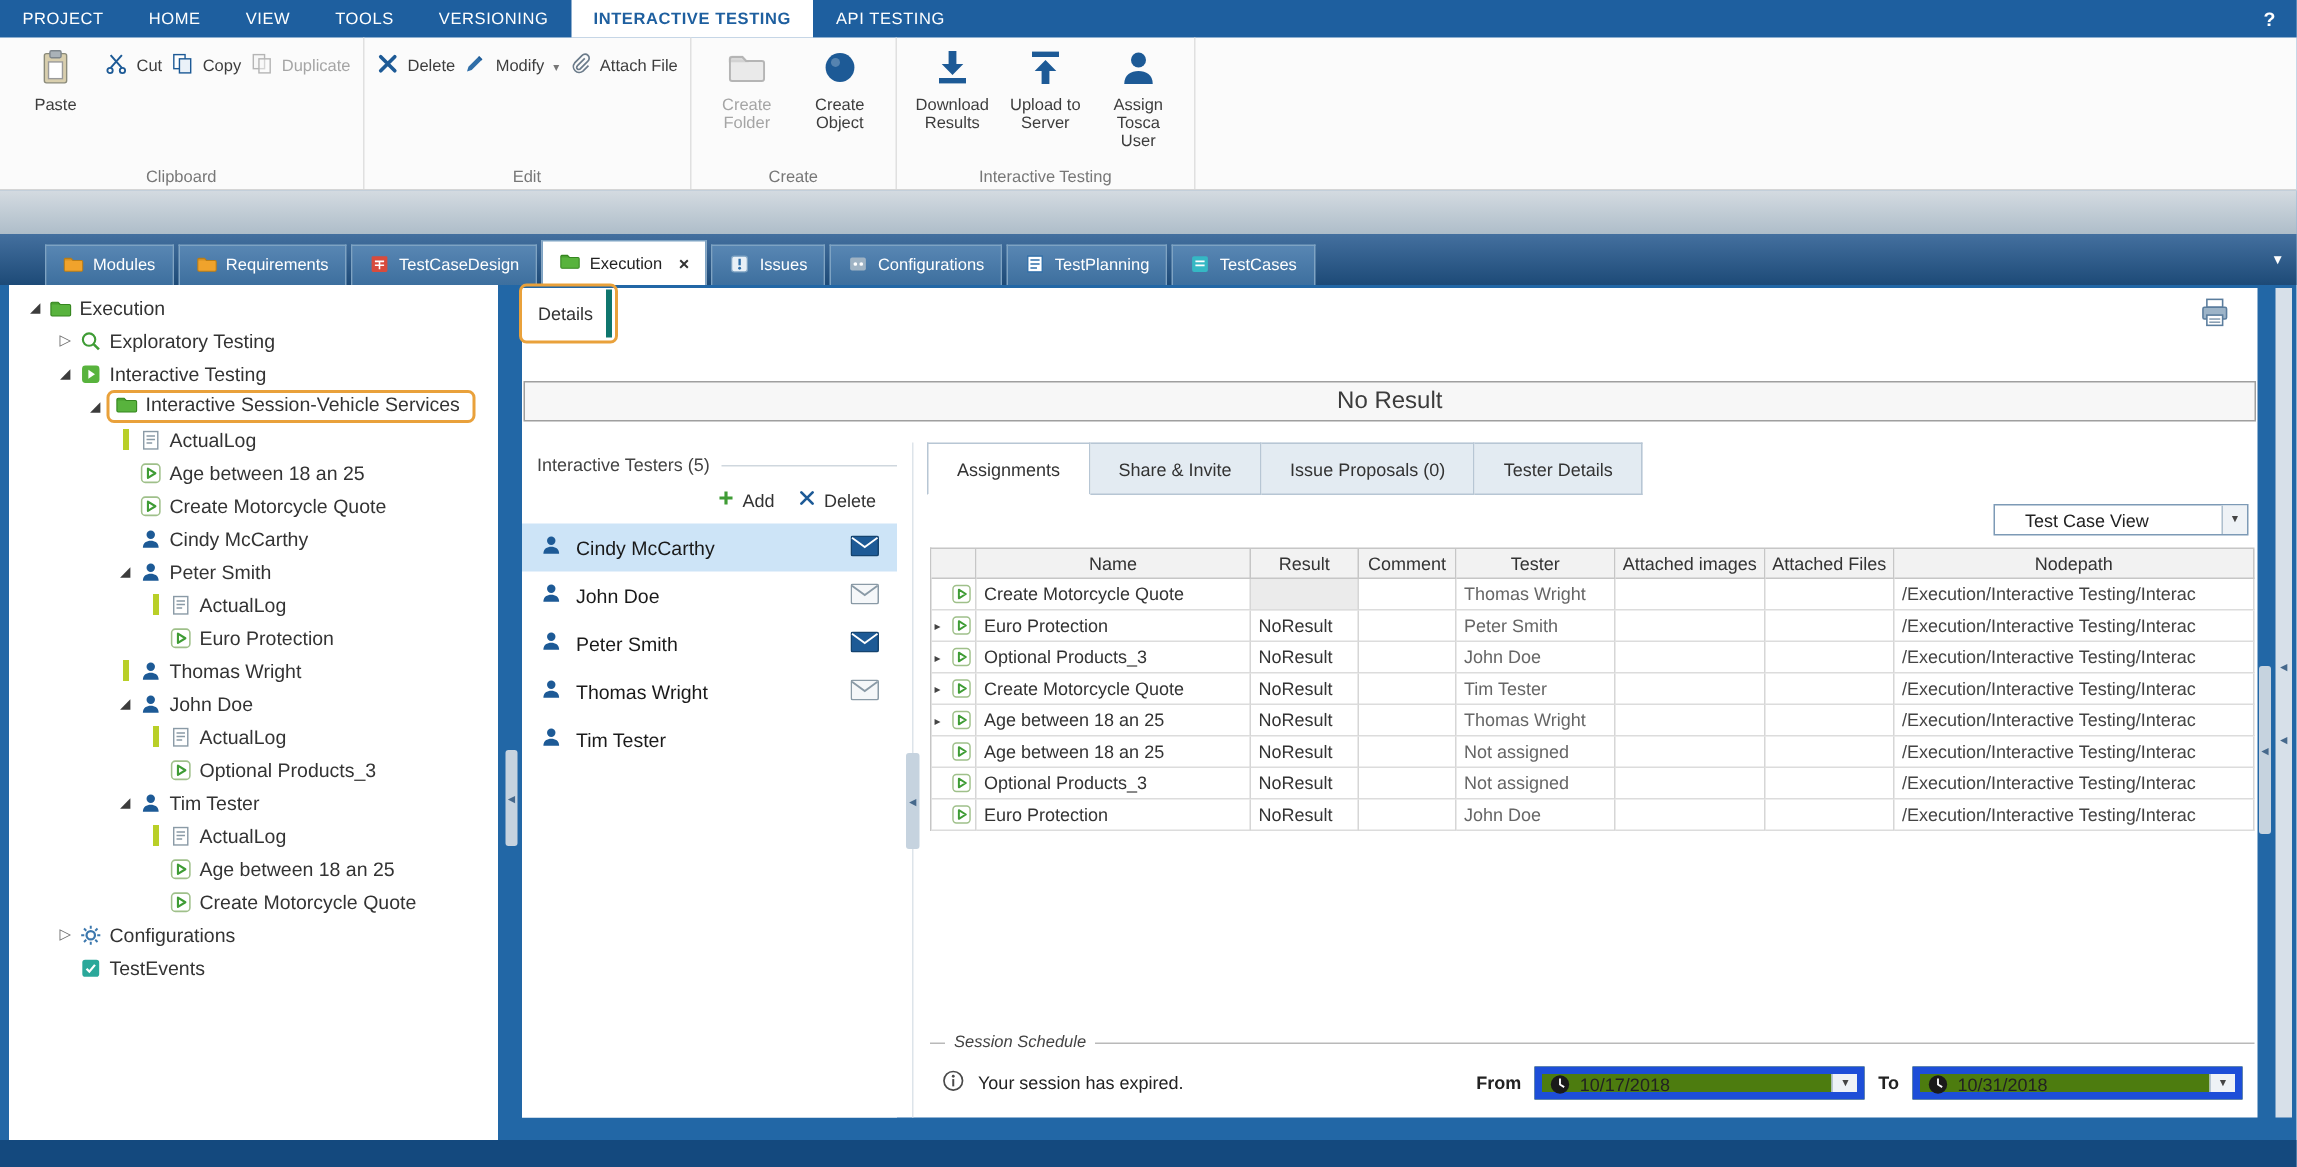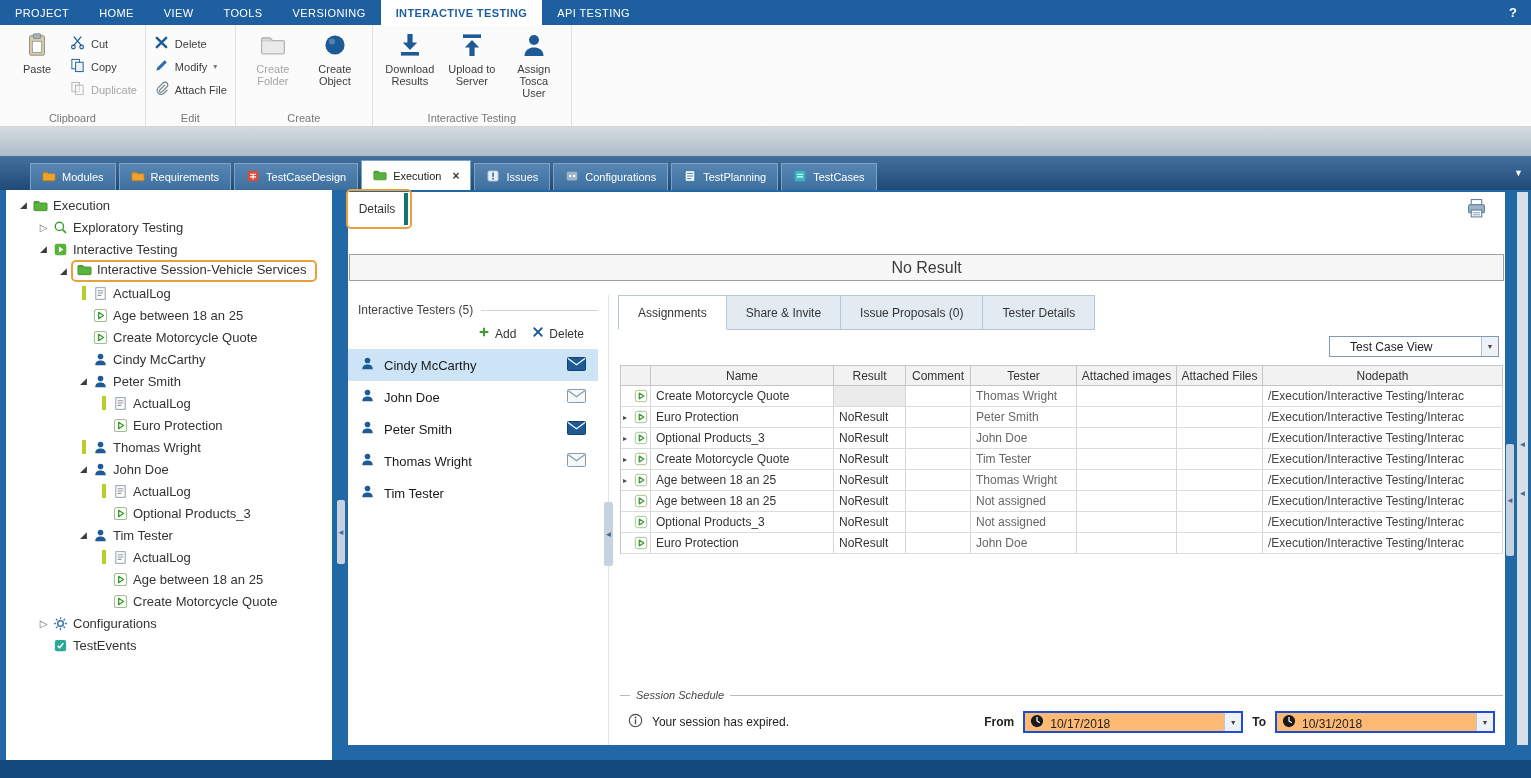--- a/index.html
+++ b/index.html
@@ -13,21 +13,21 @@
 .menu-tab.active{background:#ffffff;color:#1e5f9f;font-weight:bold;}
 .help-btn{margin-left:auto;color:#fff;font-size:13px;font-weight:bold;padding:0 14px;display:flex;align-items:center;}
 
 
 .ribbon{position:absolute;top:25px;left:0;right:0;height:102px;background:#fbfbfb;border-bottom:1px solid #d5d5d5;display:flex;}
 .rib-group{position:relative;border-right:1px solid #e0e0e0;padding:4px 8px 16px;display:flex;}
 .rib-items{display:flex;align-items:flex-start;gap:4px;}
 .rib-label{position:absolute;bottom:2px;left:0;right:0;text-align:center;font-size:11px;color:#777;white-space:nowrap;}
 .rib-big{width:58px;display:flex;flex-direction:column;align-items:center;gap:3px;padding:3px 2px;font-size:11px;color:#3d3d3d;text-align:center;line-height:12px;cursor:default;}
 .rib-big .icon svg{width:26px;height:26px;}
-.rib-col{display:flex;flex-direction:column;gap:6px;padding-top:6px;}
+.rib-col{display:flex;flex-direction:row;gap:6px;padding-top:6px;}
 .rib-small{display:flex;align-items:center;gap:6px;font-size:11px;color:#3d3d3d;white-space:nowrap;cursor:default;}
 .rib-small .icon svg{width:15px;height:15px;}
 .disabled{color:#a5a5a5 !important;}
 .disabled svg *{stroke:#b5b5b5 !important;fill-opacity:.45;}
 .dd-caret{font-size:8px;color:#777;}
 
 
 .band{position:absolute;top:127px;left:0;right:0;height:29px;background:linear-gradient(#d4dbe1,#aebdc9);}
 .tabbar{position:absolute;top:156px;left:0;right:0;height:34px;background:linear-gradient(#44709f,#1d4a77);display:flex;align-items:flex-end;}
 .tabs{display:flex;gap:3px;margin-left:30px;align-items:flex-end;}
@@ -100,21 +100,21 @@
 .schedule{position:absolute;left:2px;right:2px;bottom:4px;height:52px;}
 .legend{display:flex;align-items:center;font-size:11px;color:#444;}
 .lline{height:1px;background:#b9b9b9;}
 .lline.w8{width:10px;}
 .lline.grow{flex:1;}
 .legend .ltext{padding:0 6px;font-style:italic;}
 .sched-row{display:flex;align-items:center;margin-top:10px;gap:9px;font-size:12px;color:#222;padding:0 8px;}
 .sched-row .spacer{flex:1;}
 .sched-row .icon svg{width:15px;height:15px;}
 .sched-label{font-weight:bold;}
-.date-combo{width:220px;height:22px;border:2px solid #1d4ed8;background:#fdba74;display:flex;align-items:flex-end;gap:6px;padding-left:5px;font-size:12px;color:#222;cursor:default;}
+.date-combo{width:220px;height:22px;border:5px solid #1d4ed8;background:#4d7c0f;display:flex;align-items:flex-start;gap:6px;padding-left:5px;font-size:12px;color:#222;cursor:default;}
 .date-combo .icon svg{width:14px;height:14px;}
 .date-combo .dd{margin-left:auto;width:17px;height:100%;border-left:1px solid #b9c7d4;background:#eef2f6;display:flex;align-items:center;justify-content:center;font-size:7px;color:#444;}
 
 
 .bottombar{position:absolute;left:0;right:0;top:760px;height:18px;background:#14497e;}
 </style>
 </head>
 <body>
 
 <div class="menubar">

